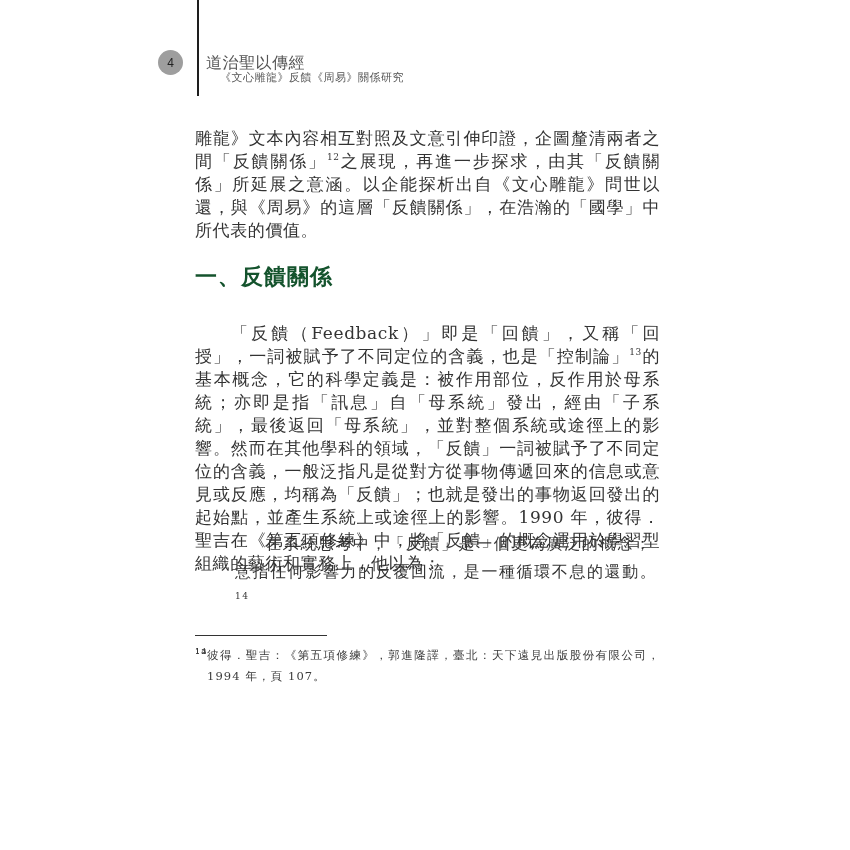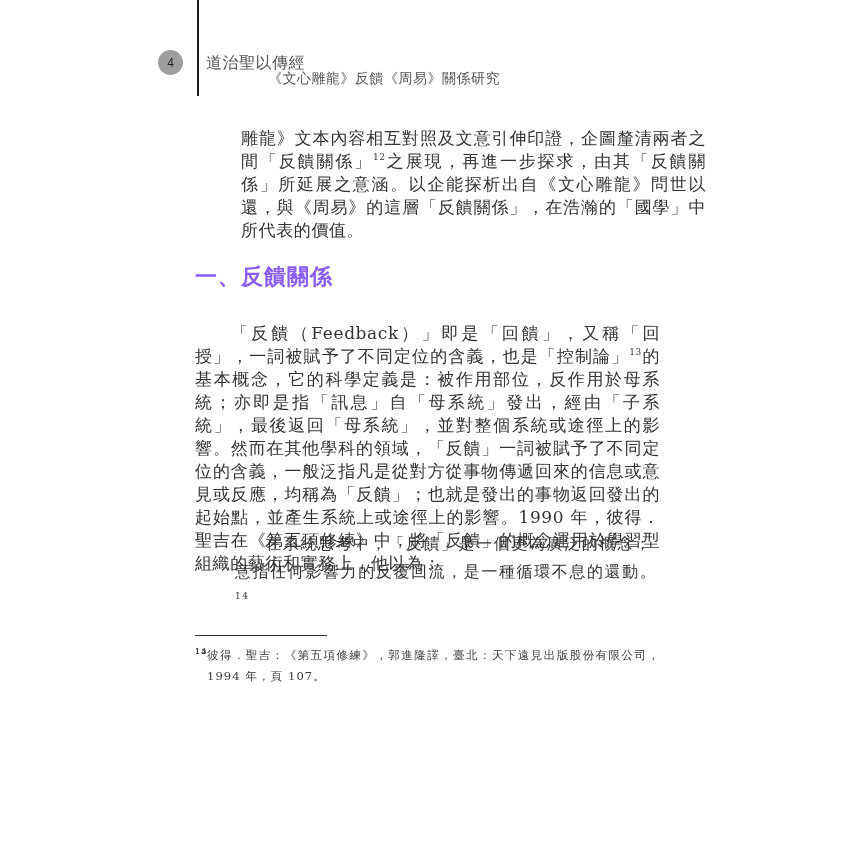--- a/index.html
+++ b/index.html
@@ -7,27 +7,27 @@
     width: 850px; height: 850px; background: #ffffff; position: relative; overflow: hidden;
     font-family: "DejaVu Serif", "Liberation Serif", serif; color: #2a2a2a;
   }
   .vline { position: absolute; left: 197px; top: 0; width: 2px; height: 96px; background: #1e1e1e; }
   .page-num {
     position: absolute; left: 158px; top: 50px; width: 25px; height: 25px; border-radius: 50%;
     background: #9e9e9e; color: #222; font-family: "Liberation Sans", sans-serif; font-size: 12px;
     display: flex; align-items: center; justify-content: center;
   }
   .header-title { position: absolute; left: 206px; top: 53px; font-family: "DejaVu Sans", sans-serif; font-size: 16px; color: #555; letter-spacing: 0.5px; }
-  .header-sub { position: absolute; left: 220px; top: 70px; font-family: "DejaVu Sans", sans-serif; font-size: 14px; color: #555; letter-spacing: 0.5px; margin-left: 48px; }
+  .header-sub { position: absolute; left: 220px; top: 70px; font-family: "DejaVu Sans", sans-serif; font-size: 11px; color: #555; letter-spacing: 0.5px; }
   .body-text {
     position: absolute; left: 195px; width: 465px; font-size: 17px; line-height: 23px; color: #333;
     text-align: justify; letter-spacing: 0.6px;
   }
-  .p1 { top: 127px; margin-left: 46px; }
-  .heading { position: absolute; left: 195px; top: 262px; font-family: "DejaVu Sans", sans-serif; font-weight: bold; font-size: 22px; color: #8b5cf6; letter-spacing: 1px; }
+  .p1 { top: 127px; }
+  .heading { position: absolute; left: 195px; top: 262px; font-family: "DejaVu Sans", sans-serif; font-weight: bold; font-size: 22px; color: #14532d; letter-spacing: 1px; }
   .p2 { top: 322px; text-indent: 36px; }
   .quote { position: absolute; left: 235px; width: 425px; top: 530px; font-size: 16px; line-height: 28px; color: #333; text-indent: 30px; letter-spacing: 1.6px; }
   sup { font-size: 9px; vertical-align: super; line-height: 0; }
   .fn-rule { position: absolute; left: 195px; top: 635px; width: 132px; height: 1px; background: #333; }
   .footnotes { position: absolute; left: 195px; width: 465px; top: 645px; font-size: 11.5px; line-height: 20.5px; color: #3a3a3a; letter-spacing: 1.1px; }
   .fn { position: relative; padding-left: 12px; text-align: justify; }
   .fn-num { position: absolute; left: 0; top: -3px; font-size: 8px; }
 </style>
 </head>
 <body>

